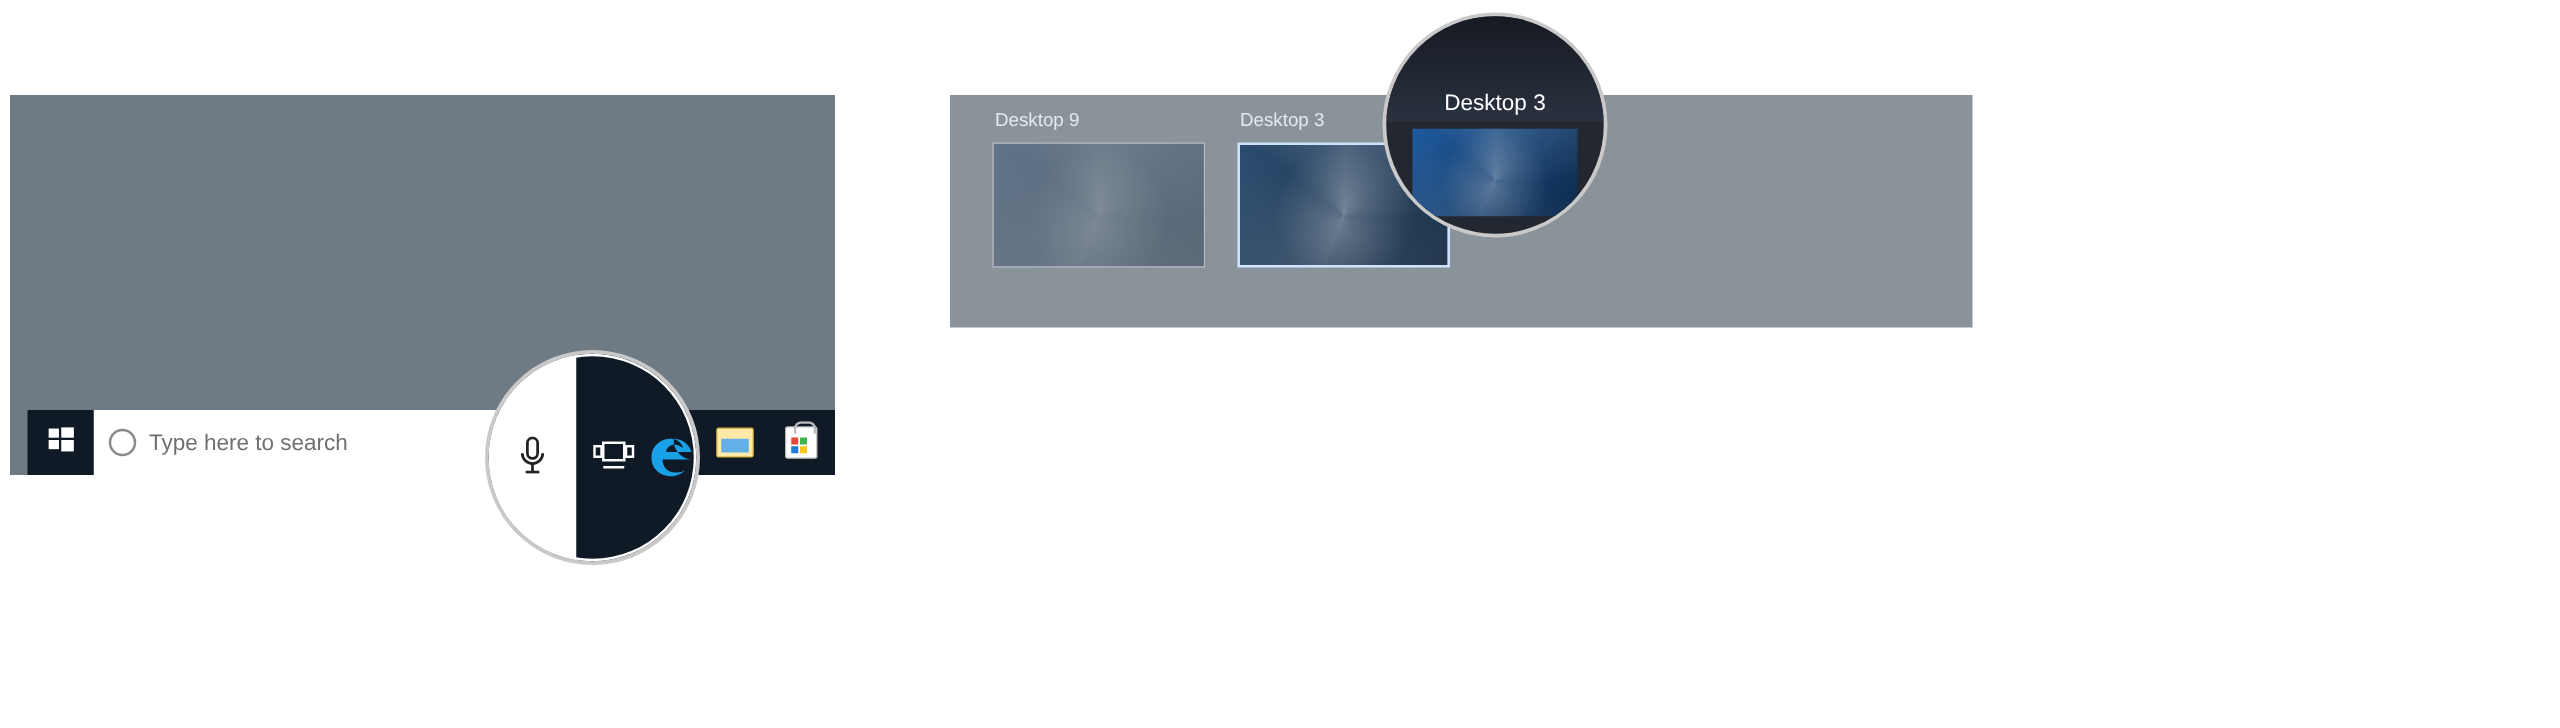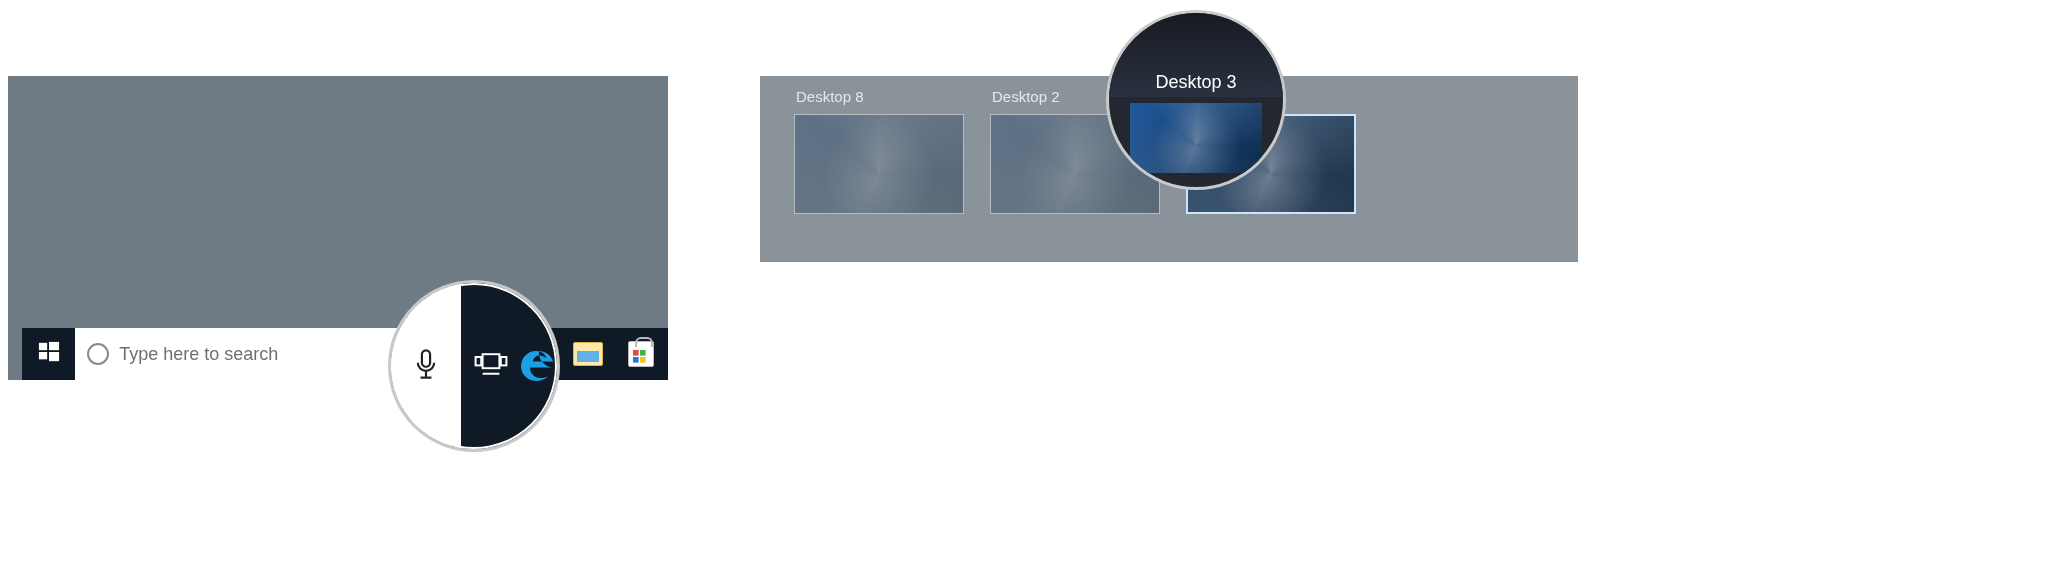--- a/index.html
+++ b/index.html
@@ -295,27 +295,21 @@
     <div class="mag1-edge">
       <svg width="40" height="40" viewBox="0 0 24 24">
           <path fill="#1aa0e6" d="M12 2a10 10 0 0 1 9.5 7H8c0-2 2-4 4-4 3 0 5 2 5 2s-1-5-7-5a10 10 0 0 0 0 20c5 0 8-3 8-3s-2 1-5 1c-4 0-7-3-7-7h15A10 10 0 0 1 12 2z"></path>
         </svg>
     </div>
   </div>
 </div>
 
 <div class="panel-right">
   <div class="desk">
-    <div class="desk-label">Desktop 8</div>
-    <div class="desk-thumb dim">
-        <div class="win-rays"></div>
-      </div>
-  </div>
-  <div class="desk">
-    <div class="desk-label">Desktop 2</div>
+    <div class="desk-label">Desktop 9</div>
     <div class="desk-thumb dim">
         <div class="win-rays"></div>
       </div>
   </div>
   <div class="desk selected">
     <div class="desk-label">Desktop 3</div>
     <div class="desk-thumb">
         <div class="win-rays"></div>
       </div>
   </div>

